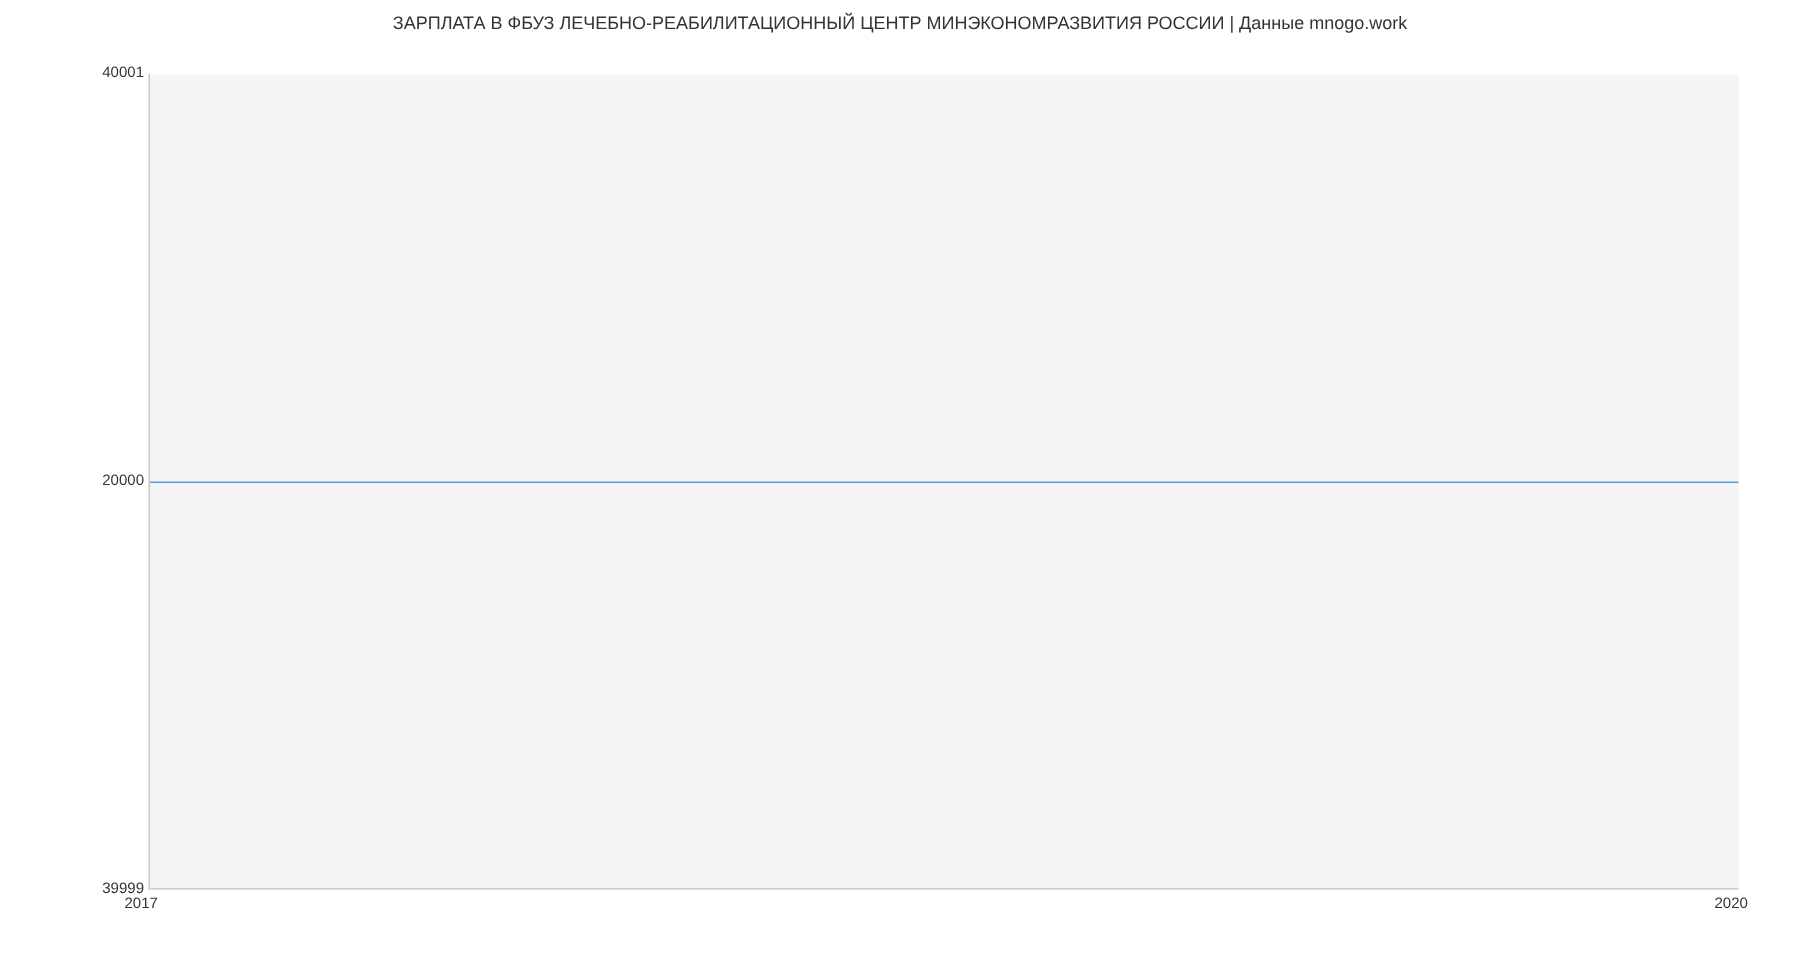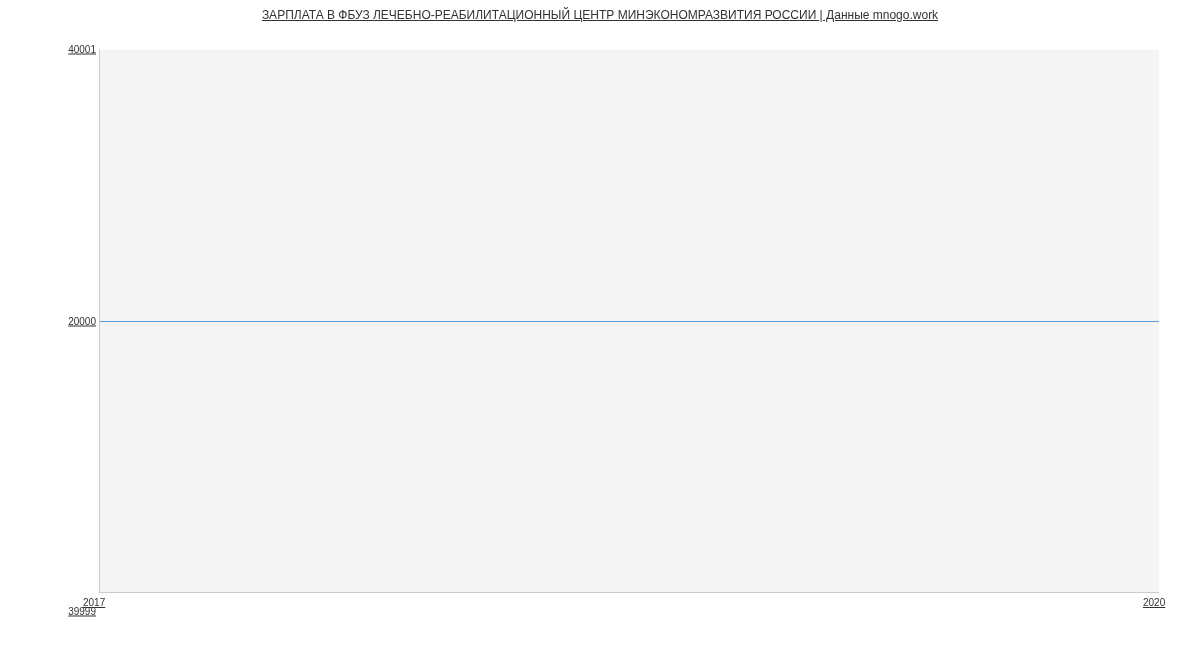--- a/index.html
+++ b/index.html
@@ -1,19 +1,18 @@
 <!DOCTYPE html>
 <html><head>
   <meta charset="utf-8">
   <style>
     * {
       margin: 0;
       padding: 0;
       box-sizing: border-box;
-      text-decoration: underline;
     }
     body {
       font-family: Verdana, Geneva, sans-serif;
       background: #ffffff;
       width: 1200px;
       height: 650px;
       position: relative;
     }
     .chart-container {
       position: relative;
@@ -76,17 +75,17 @@
   <div class="chart-title">ЗАРПЛАТА В ФБУЗ ЛЕЧЕБНО-РЕАБИЛИТАЦИОННЫЙ ЦЕНТР МИНЭКОНОМРАЗВИТИЯ РОССИИ | Данные mnogo.work</div>
 
   <div class="plot-area">
     <div class="gridline-y" style="top: 0%;"></div>
     <div class="gridline-y" style="top: 50%;"></div>
     <div class="data-line" style="top: 50%;"></div>
   </div>
 
   <div class="y-tick" style="top: 49px; text-align: right;">40001</div>
   <div class="y-tick" style="top: 321px;">20000</div>
-  <div class="y-tick" style="top: 611px;">39999</div>
+  <div class="y-tick" style="top: 593px;">39999</div>
 
   <div class="x-tick" style="left: 83px;">2017</div>
   <div class="x-tick" style="left: 1143px;">2020</div>
 </div>
 
 </body></html>

